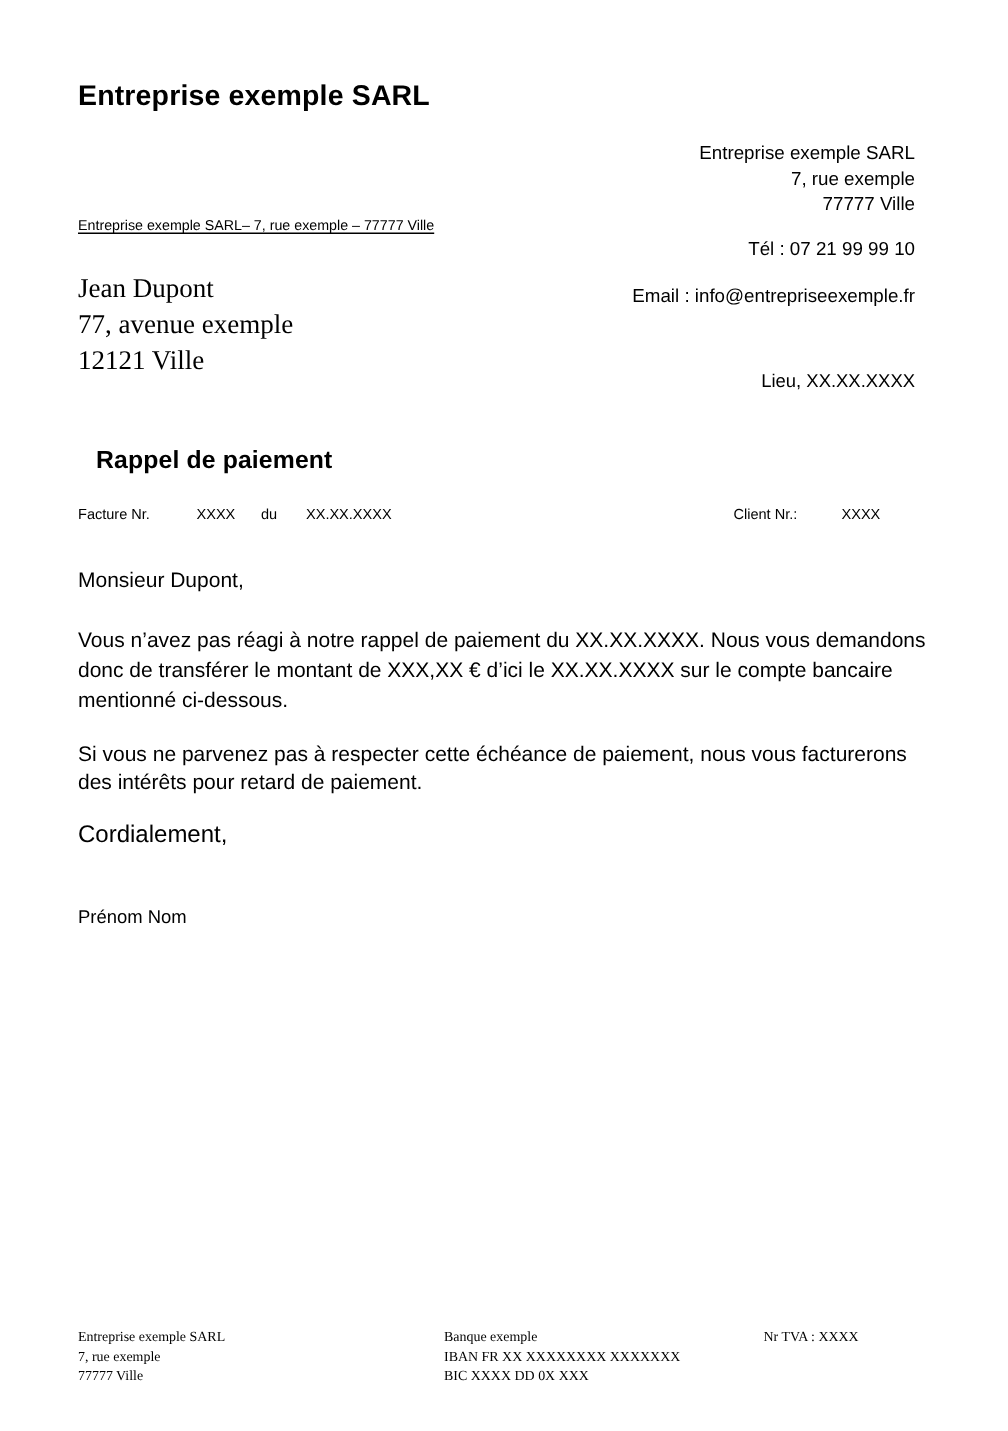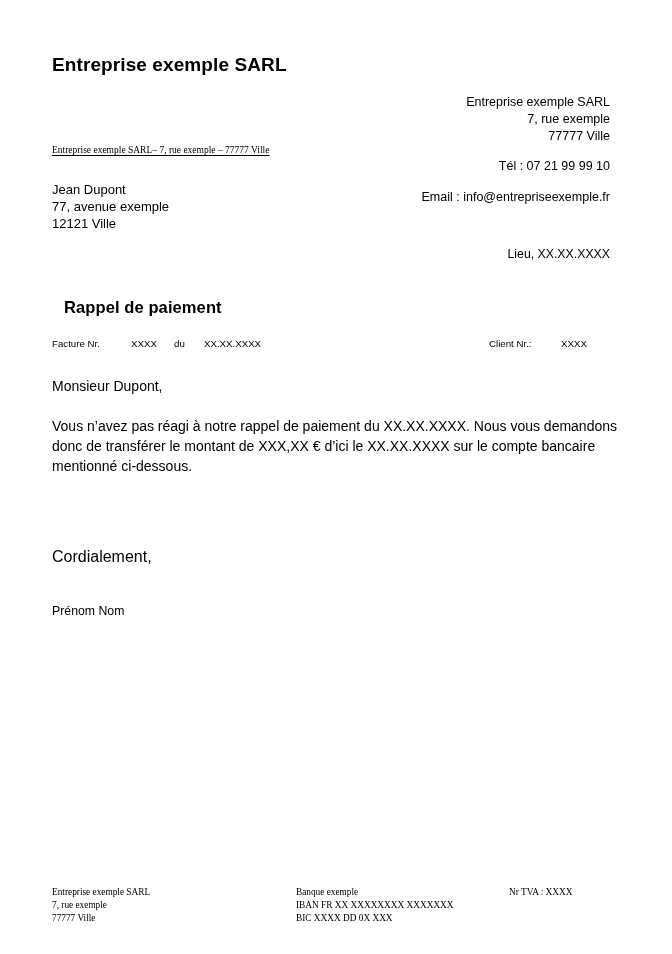--- a/index.html
+++ b/index.html
@@ -47,29 +47,29 @@
 
   
   .sender-line {
     position: absolute;
     left: 52px;
     top: 145px;
     font-size: 9.5px;
     text-decoration: underline;
     text-underline-offset: 2px;
     white-space: nowrap;
+  }
+
+  .recipient {
+    position: absolute;
+    left: 52px;
+    top: 181px;
+    font-size: 18px;
+    line-height: 1.32;
     font-family: Liberation Serif, serif;
-  }
-
-  .recipient {
-    position: absolute;
-    left: 52px;
-    top: 181px;
-    font-size: 13px;
-    line-height: 1.32;
   }
 
   .place-date {
     position: absolute;
     right: 62px;
     top: 247px;
     font-size: 12.3px;
     text-align: right;
   }
 
@@ -184,20 +184,21 @@
     <span class="ref-item ref-invoice-value">XXXX</span>
     <span class="ref-item ref-du">du</span>
     <span class="ref-item ref-date">XX.XX.XXXX</span>
     <span class="ref-item ref-client-label">Client Nr.:</span>
     <span class="ref-item ref-client-value">XXXX</span>
   </div>
 
   <div class="body-text">
     <p class="salutation">Monsieur Dupont,</p>
     <p>Vous n’avez pas réagi à notre rappel de paiement du XX.XX.XXXX. Nous vous demandons donc de transférer le montant de XXX,XX € d’ici le XX.XX.XXXX sur le compte bancaire mentionné ci-dessous.</p>
+    <p>Si vous ne parvenez pas à respecter cette échéance de paiement, nous vous facturerons des intérêts pour retard de paiement.</p>
   </div>
 
   <div class="closing">Cordialement,</div>
   <div class="signature">Prénom Nom</div>
 
   <div class="footer">
     <div class="col col-left">
       <span class="fline">Entreprise exemple SARL</span>
       <span class="fline">7, rue exemple</span>
       <span class="fline">77777 Ville</span>

